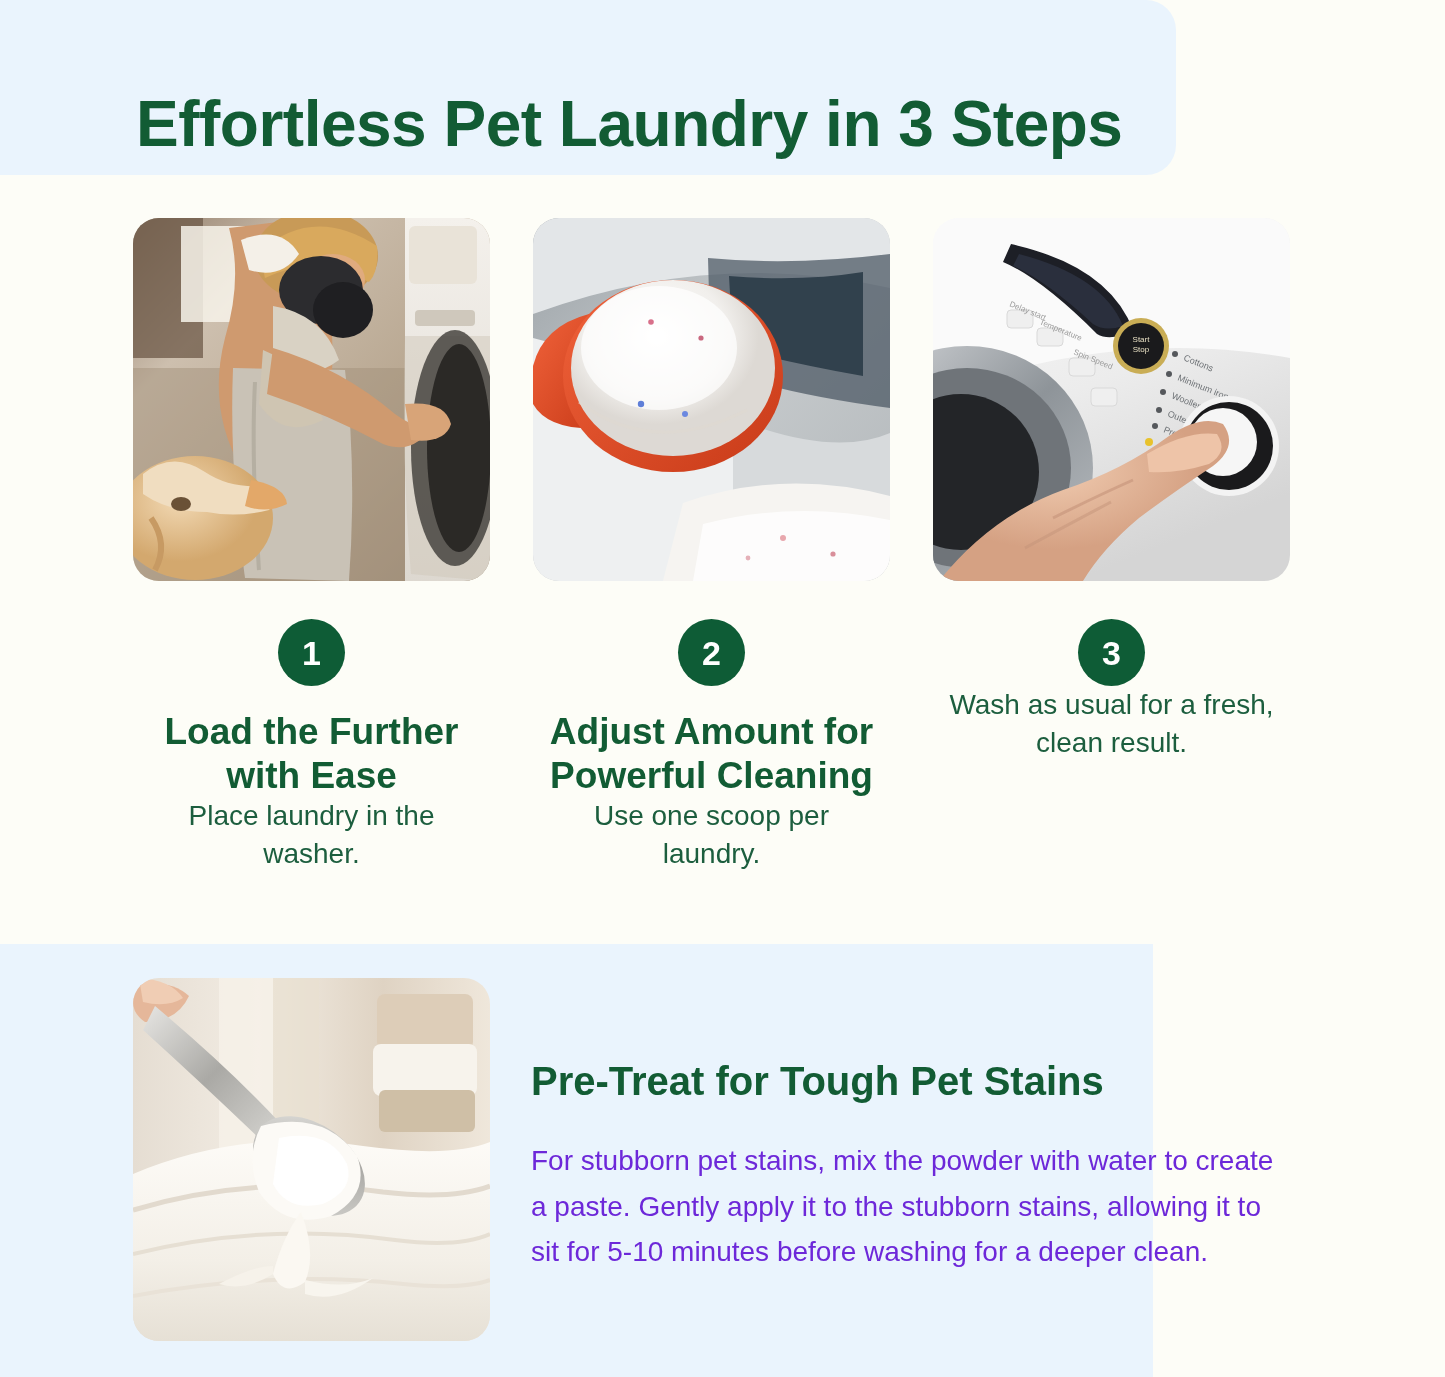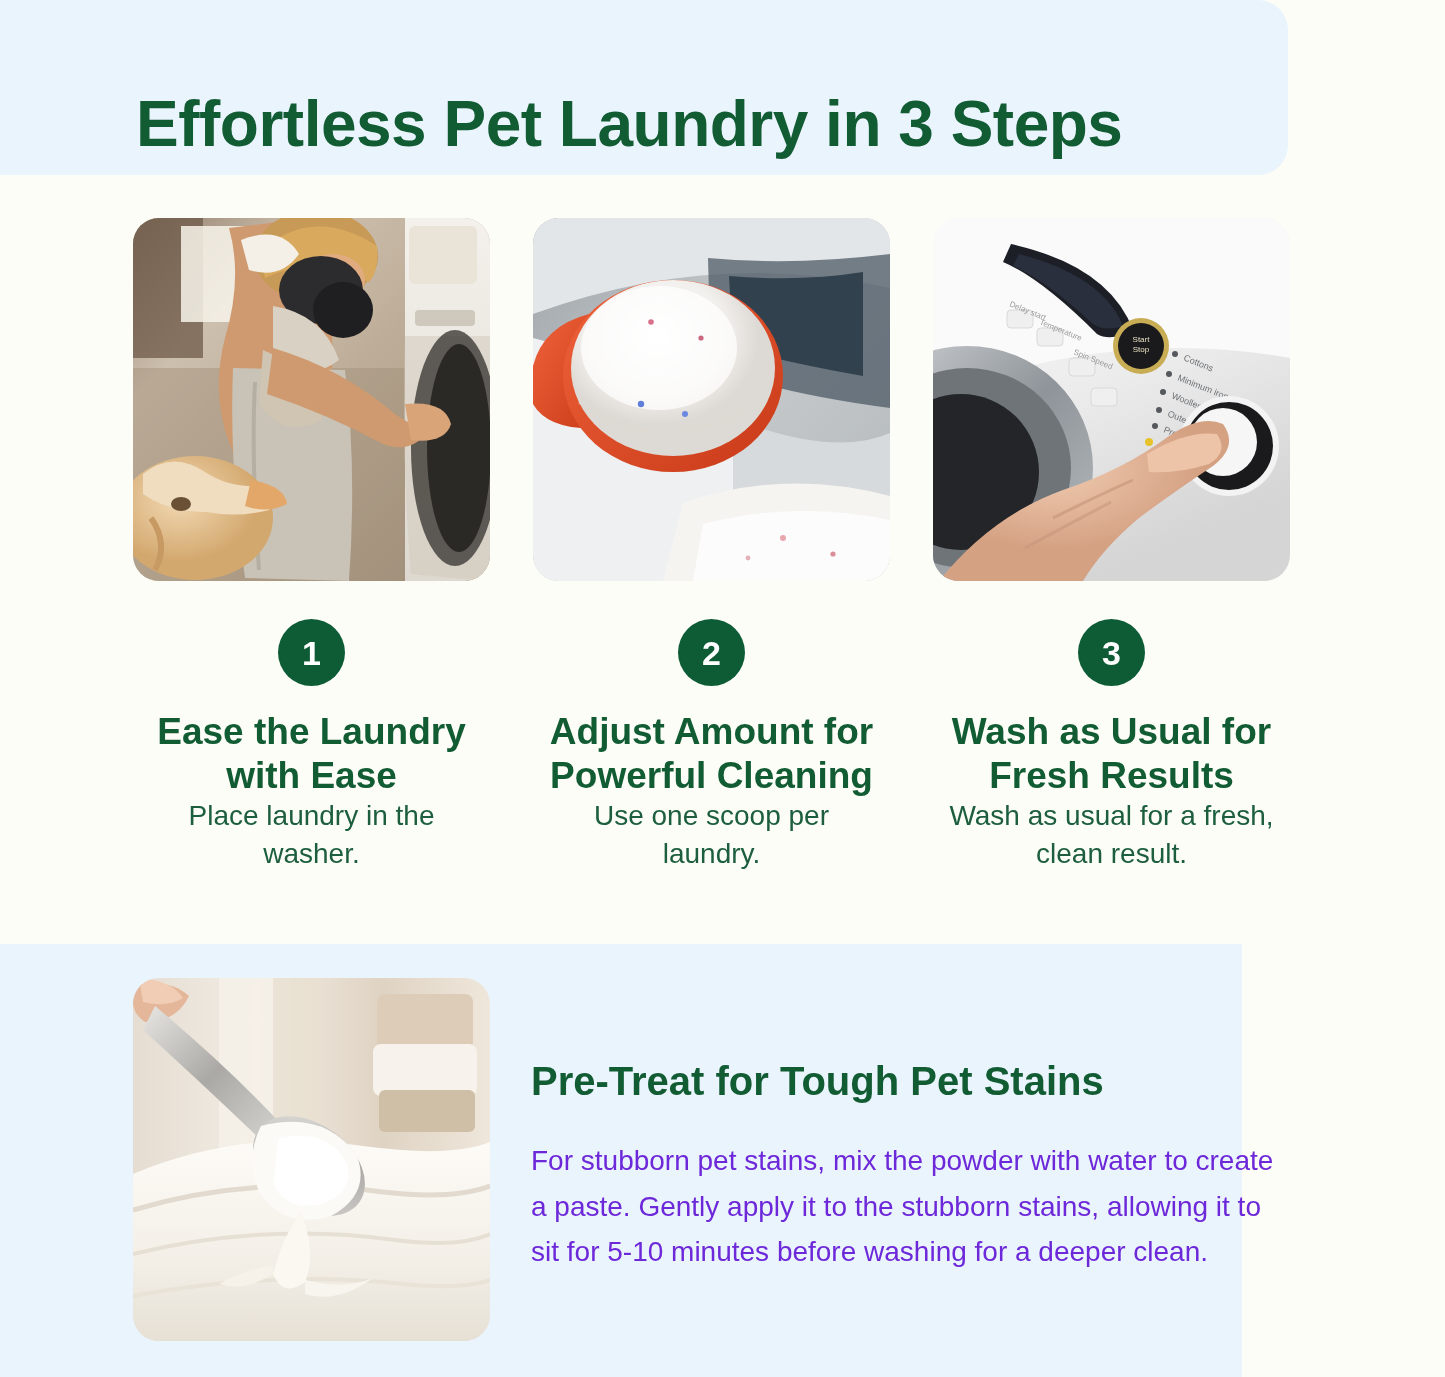--- a/index.html
+++ b/index.html
@@ -13,21 +13,21 @@
     font-family: "Liberation Sans", sans-serif;
     overflow: hidden;
     position: relative;
   }
 
   
   .header-band {
     position: absolute;
     left: 0;
     top: 0;
-    width: 1288px;
+    width: 1176px;
     height: 175px;
     background: #EAF4FD;
     border-top-right-radius: 30px;
     border-bottom-right-radius: 30px;
   }
   .page-title {
     position: absolute;
     left: 136px;
     top: 44px;
     font-size: 64px;
@@ -101,21 +101,21 @@
     color: #1C5E3E;
     text-align: center;
     max-width: 330px;
   }
 
   
   .pretreat-section {
     position: absolute;
     left: 0;
     top: 944px;
-    width: 1242px;
+    width: 1153px;
     height: 433px;
     background: #EAF4FD;
   }
   .pretreat-inner {
     position: absolute;
     left: 133px;
     top: 34px;
     display: flex;
     align-items: flex-start;
     gap: 41px;
@@ -208,21 +208,21 @@
           <path d="M272 186 Q312 182 318 206 Q312 226 278 222 Z" fill="#d8a478"></path>
 
           <ellipse cx="62" cy="300" rx="78" ry="62" fill="url(#p1dog)"></ellipse>
           <path d="M10 256 Q40 232 72 254 Q96 270 128 268 Q150 276 136 292 Q104 300 74 294 Q36 294 10 276 Z" fill="#f0ddc0"></path>
           <path d="M118 262 Q152 268 154 286 Q134 296 112 288 Z" fill="#e3a869"></path>
           <ellipse cx="48" cy="286" rx="10" ry="7" fill="#6a5136"></ellipse>
           <path d="M18 300 Q36 326 22 352" stroke="#c79a63" stroke-width="6" fill="none"></path>
         </svg>
       </div>
       <div class="step-badge">1</div>
-      <div class="step-heading">Ease the Laundry with Ease</div>
+      <div class="step-heading">Load the Further with Ease</div>
       <div class="step-desc">Place laundry in the washer.</div>
     </div>
 
     <div class="step-col">
       <div class="step-photo">
         <svg viewBox="0 0 357 363" preserveAspectRatio="none">
           <defs>
             <linearGradient id="p2bg" x1="0" y1="0" x2="1" y2="1">
               <stop offset="0%" stop-color="#9aa1a6"></stop>
               <stop offset="45%" stop-color="#c8ccce"></stop>
@@ -327,21 +327,20 @@
           <circle cx="296" cy="228" r="44" fill="#1a1a1c"></circle>
           <circle cx="290" cy="224" r="34" fill="#f6f6f6"></circle>
 
           <path d="M6 363 Q58 298 130 272 Q190 252 236 218 Q268 196 290 206 Q306 228 280 248 Q238 276 206 300 Q170 330 150 363 Z" fill="url(#p3hand)"></path>
           <path d="M214 236 Q254 212 284 216 Q296 234 276 246 Q244 256 216 254 Z" fill="#eec4a8"></path>
           <path d="M120 300 Q164 278 200 262" stroke="#c49379" stroke-width="3" fill="none" opacity="0.6"></path>
           <path d="M92 330 Q140 304 178 284" stroke="#c49379" stroke-width="3" fill="none" opacity="0.5"></path>
         </svg>
       </div>
       <div class="step-badge">3</div>
-      <div class="step-heading">Wash as Usual for Fresh Results</div>
       <div class="step-desc">Wash as usual for a fresh, clean result.</div>
     </div>
 
   </div>
 </section>
 
 <section class="pretreat-section">
   <div class="pretreat-inner">
     <div class="pretreat-photo">
       <svg viewBox="0 0 357 363" preserveAspectRatio="none">

